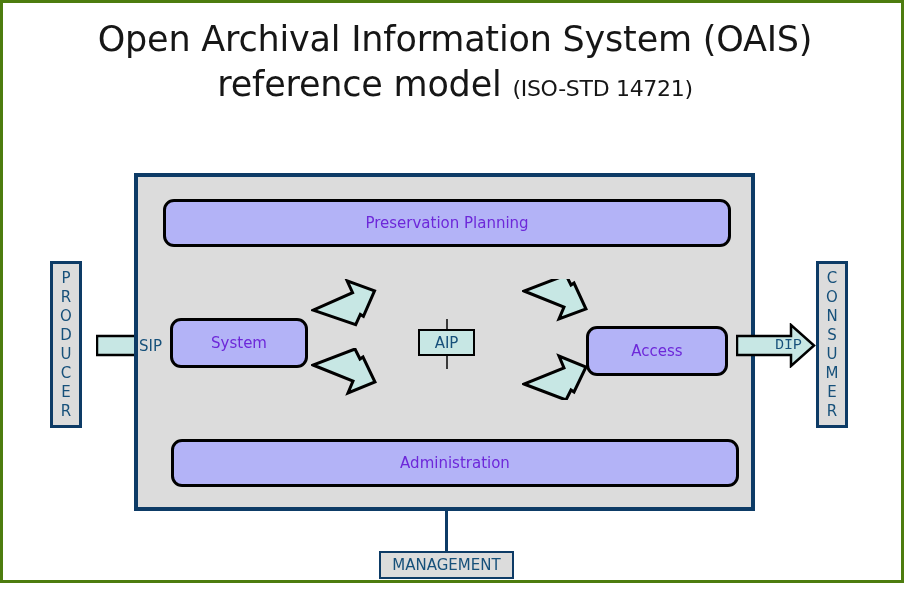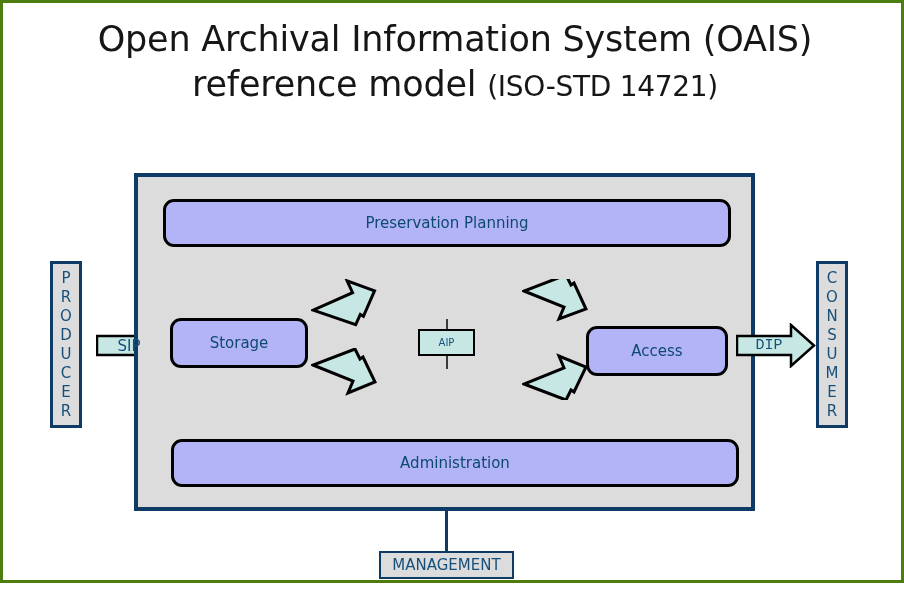--- a/index.html
+++ b/index.html
@@ -30,21 +30,21 @@
     color: #161616;
   }
   .title-line {
     font-size: 35px;
     line-height: 45px;
     font-weight: normal;
     letter-spacing: -0.2px;
     white-space: nowrap;
   }
   .title-sub {
-    font-size: 28px;
+    font-size: 22px;
     letter-spacing: -0.3px;
   }
 
   
   #oais-frame {
     position: absolute;
     left: 131px;
     top: 170px;
     width: 621px;
     height: 338px;
@@ -57,21 +57,21 @@
   .fn-box {
     position: absolute;
     background: #b3b3f7;
     border: 3px solid #000000;
     border-radius: 11px;
     box-sizing: border-box;
     display: flex;
     align-items: center;
     justify-content: center;
     text-align: center;
-    color: #0c4a6e;
+    color: #6d28d9;
     font-size: 15px;
     line-height: 19px;
   }
 
   #box-preservation-planning { left: 160px; top: 196px; width: 568px; height: 48px; }
   #box-ingest               { left: 167px; top: 315px; width: 138px; height: 50px; }
   #box-data-management      { left: 372px; top: 264px; width: 143px; height: 54px; }
   #box-archival-storage     { left: 372px; top: 362px; width: 143px; height: 45px; }
   #box-access               { left: 583px; top: 315px; width: 142px; height: 50px; margin-top: 8px; }
   #box-administration       { left: 160px; top: 436px; width: 568px; height: 48px; margin-left: 8px; }
@@ -91,21 +91,21 @@
     top: 326px;
     width: 57px;
     height: 27px;
     background: #c7e7e4;
     border: 2px solid #000000;
     box-sizing: border-box;
     display: flex;
     align-items: center;
     justify-content: center;
     color: #16507a;
-    font-size: 10px;
+    font-size: 15px;
   }
 
   
   .entity-box {
     position: absolute;
     background: #dcdcdc;
     border: 3px solid #0d3b66;
     box-sizing: border-box;
     display: flex;
     flex-direction: column;
@@ -151,21 +151,21 @@
     align-items: center;
     justify-content: flex-start;
     color: #16507a;
     font-size: 15px;
   }
   .pkg-arrow svg { position: absolute; left: 0; top: 0; }
   .pkg-arrow .lbl {
     position: relative;
     z-index: 2;
     width: 100%;
-    text-align: center;
+    text-align: right;
     padding-right: 14px;
     box-sizing: border-box;
   }
   #arrow-sip { left: 93px;  top: 320px; width: 80px; height: 45px; }
   #arrow-dip { left: 733px; top: 320px; width: 80px; height: 45px; font-family: Liberation Mono, monospace; }
 
   
   .flow-arrow { position: absolute; }
 </style>
 </head>
@@ -196,21 +196,21 @@
     <span class="lbl">SIP</span>
   </div>
 
   <div id="oais-frame"></div>
 
   <div class="fn-box" id="box-preservation-planning">
     <span>Preservation Planning</span>
   </div>
 
   <div class="fn-box" id="box-ingest">
-    <span>Storage</span>
+    <span>System</span>
   </div>
 
 
   <div id="aip-connector"></div>
   <div id="box-aip">
     <span>AIP</span>
   </div>
 
 
   <div class="fn-box" id="box-access">

